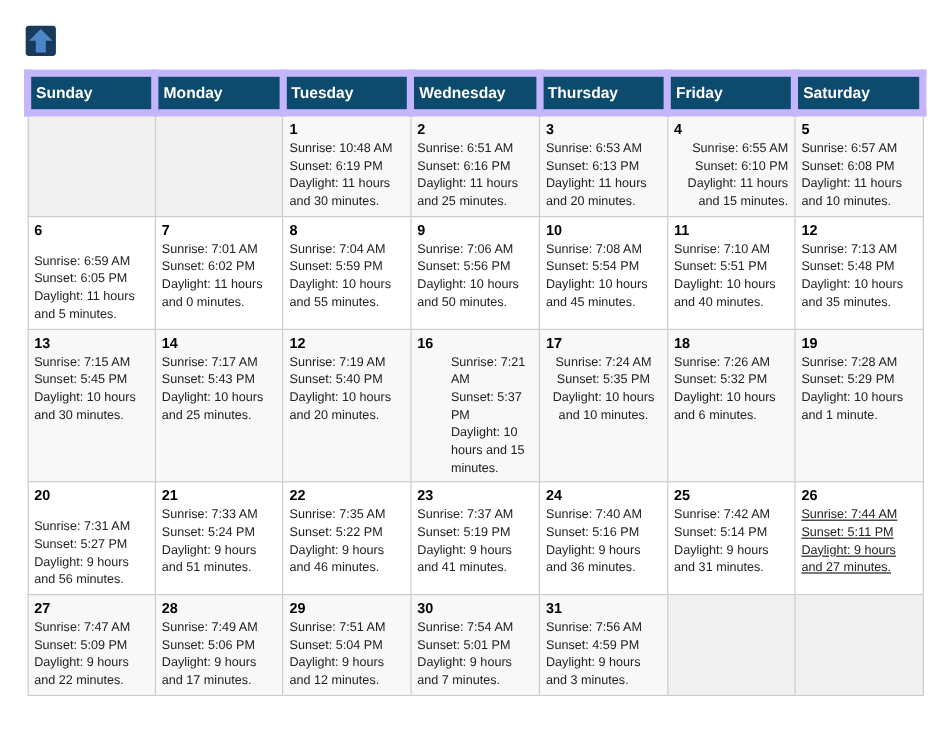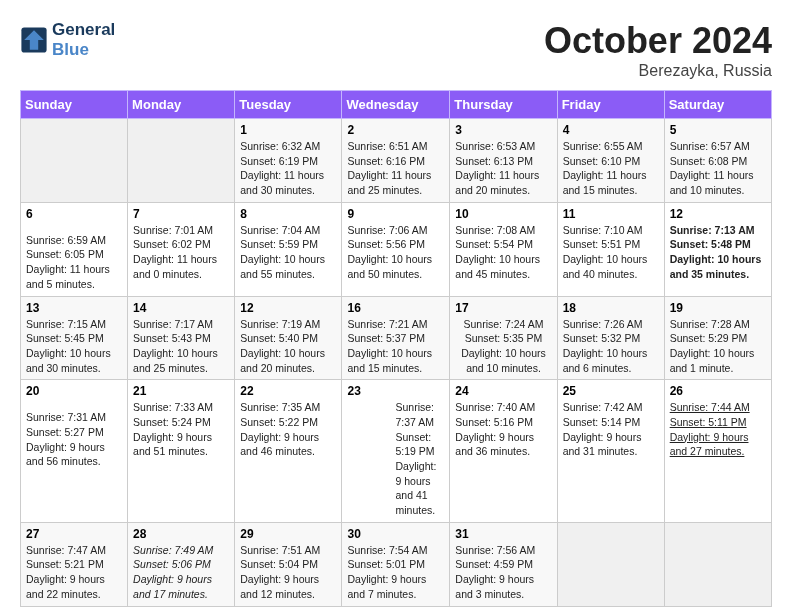--- a/index.html
+++ b/index.html
@@ -36,27 +36,27 @@
     .location-title {
       font-size: 16px;
       color: #444;
     }
     table {
       width: 100%;
       border-collapse: collapse;
       font-size: 11px;
     }
     thead tr th {
-      background-color: #8b5cf6;
+      background-color: #0c4a6e;
       color: #fff;
       padding: 6px 4px;
       text-align: left;
       font-size: 13px;
       font-weight: bold;
-      border: 1px solid #c4b5fd;
+      border: 6px solid #c4b5fd;
     }
     tbody tr td {
       border: 1px solid #ccc;
       padding: 4px 5px;
       vertical-align: top;
       width: 108px;
       min-height: 80px;
       background: #fff;
     }
     tbody tr:nth-child(odd) td {
@@ -82,28 +82,20 @@
   </style>
 </head>
 <body>
 
 <div class="header">
   <div class="logo">
     <svg class="logo-icon" viewBox="0 0 40 40">
       <rect x="2" y="2" width="36" height="36" rx="4" fill="#1a3a5c"></rect>
       <polygon points="20,6 34,20 26,20 26,34 14,34 14,20 6,20" fill="#4a86c8"></polygon>
     </svg>
-    <div>
-      <div style="font-size:17px;font-weight:bold;color:#1a3a5c;">General</div>
-      <div style="font-size:17px;font-weight:bold;color:#4a86c8;">Blue</div>
-    </div>
-  </div>
-  <div class="title-block">
-    <div class="month-title">October 2024</div>
-    <div class="location-title">Berezayka, Russia</div>
   </div>
 </div>
 
 <table>
   <thead>
     <tr id="header-row">
         <th>Sunday</th>
         <th>Monday</th>
         <th>Tuesday</th>
         <th>Wednesday</th>
@@ -111,39 +103,39 @@
         <th>Friday</th>
         <th>Saturday</th>
       </tr>
   </thead>
   <tbody id="calendar-body">
       <tr>
         <td class="empty-cell"></td>
         <td class="empty-cell"></td>
         <td>
           <span class="day-num">1</span>
-          <div class="day-info" style="white-space: pre-line;">Sunrise: 6:32 AM
+          <div class="day-info" style="white-space: pre-line;">Sunrise: 10:48 AM
 Sunset: 6:19 PM
 Daylight: 11 hours and 30 minutes.</div>
         </td>
         <td>
           <span class="day-num">2</span>
           <div class="day-info" style="white-space: pre-line;">Sunrise: 6:51 AM
 Sunset: 6:16 PM
 Daylight: 11 hours and 25 minutes.</div>
         </td>
         <td>
           <span class="day-num">3</span>
           <div class="day-info" style="white-space: pre-line;">Sunrise: 6:53 AM
 Sunset: 6:13 PM
 Daylight: 11 hours and 20 minutes.</div>
         </td>
         <td>
           <span class="day-num">4</span>
-          <div class="day-info" style="white-space: pre-line;">Sunrise: 6:55 AM
+          <div class="day-info" style="white-space: pre-line; text-align: right;">Sunrise: 6:55 AM
 Sunset: 6:10 PM
 Daylight: 11 hours and 15 minutes.</div>
         </td>
         <td>
           <span class="day-num">5</span>
           <div class="day-info" style="white-space: pre-line;">Sunrise: 6:57 AM
 Sunset: 6:08 PM
 Daylight: 11 hours and 10 minutes.</div>
         </td>
       </tr>
@@ -179,21 +171,21 @@
 Daylight: 10 hours and 45 minutes.</div>
         </td>
         <td>
           <span class="day-num">11</span>
           <div class="day-info" style="white-space: pre-line;">Sunrise: 7:10 AM
 Sunset: 5:51 PM
 Daylight: 10 hours and 40 minutes.</div>
         </td>
         <td>
           <span class="day-num">12</span>
-          <div class="day-info" style="white-space: pre-line; font-weight: bold;">Sunrise: 7:13 AM
+          <div class="day-info" style="white-space: pre-line;">Sunrise: 7:13 AM
 Sunset: 5:48 PM
 Daylight: 10 hours and 35 minutes.</div>
         </td>
       </tr>
       <tr>
         <td>
           <span class="day-num">13</span>
           <div class="day-info" style="white-space: pre-line;">Sunrise: 7:15 AM
 Sunset: 5:45 PM
 Daylight: 10 hours and 30 minutes.</div>
@@ -205,21 +197,21 @@
 Daylight: 10 hours and 25 minutes.</div>
         </td>
         <td>
           <span class="day-num">12</span>
           <div class="day-info" style="white-space: pre-line;">Sunrise: 7:19 AM
 Sunset: 5:40 PM
 Daylight: 10 hours and 20 minutes.</div>
         </td>
         <td>
           <span class="day-num">16</span>
-          <div class="day-info" style="white-space: pre-line;">Sunrise: 7:21 AM
+          <div class="day-info" style="white-space: pre-line; margin-left: 28px;">Sunrise: 7:21 AM
 Sunset: 5:37 PM
 Daylight: 10 hours and 15 minutes.</div>
         </td>
         <td>
           <span class="day-num">17</span>
           <div class="day-info" style="white-space: pre-line; text-align: center;">Sunrise: 7:24 AM
 Sunset: 5:35 PM
 Daylight: 10 hours and 10 minutes.</div>
         </td>
         <td>
@@ -249,21 +241,21 @@
 Daylight: 9 hours and 51 minutes.</div>
         </td>
         <td>
           <span class="day-num">22</span>
           <div class="day-info" style="white-space: pre-line;">Sunrise: 7:35 AM
 Sunset: 5:22 PM
 Daylight: 9 hours and 46 minutes.</div>
         </td>
         <td>
           <span class="day-num">23</span>
-          <div class="day-info" style="white-space: pre-line; margin-left: 48px;">Sunrise: 7:37 AM
+          <div class="day-info" style="white-space: pre-line;">Sunrise: 7:37 AM
 Sunset: 5:19 PM
 Daylight: 9 hours and 41 minutes.</div>
         </td>
         <td>
           <span class="day-num">24</span>
           <div class="day-info" style="white-space: pre-line;">Sunrise: 7:40 AM
 Sunset: 5:16 PM
 Daylight: 9 hours and 36 minutes.</div>
         </td>
         <td>
@@ -276,26 +268,26 @@
           <span class="day-num">26</span>
           <div class="day-info" style="white-space: pre-line; text-decoration: underline;">Sunrise: 7:44 AM
 Sunset: 5:11 PM
 Daylight: 9 hours and 27 minutes.</div>
         </td>
       </tr>
       <tr>
         <td>
           <span class="day-num">27</span>
           <div class="day-info" style="white-space: pre-line;">Sunrise: 7:47 AM
-Sunset: 5:21 PM
+Sunset: 5:09 PM
 Daylight: 9 hours and 22 minutes.</div>
         </td>
         <td>
           <span class="day-num">28</span>
-          <div class="day-info" style="white-space: pre-line; font-style: italic;">Sunrise: 7:49 AM
+          <div class="day-info" style="white-space: pre-line;">Sunrise: 7:49 AM
 Sunset: 5:06 PM
 Daylight: 9 hours and 17 minutes.</div>
         </td>
         <td>
           <span class="day-num">29</span>
           <div class="day-info" style="white-space: pre-line;">Sunrise: 7:51 AM
 Sunset: 5:04 PM
 Daylight: 9 hours and 12 minutes.</div>
         </td>
         <td>

